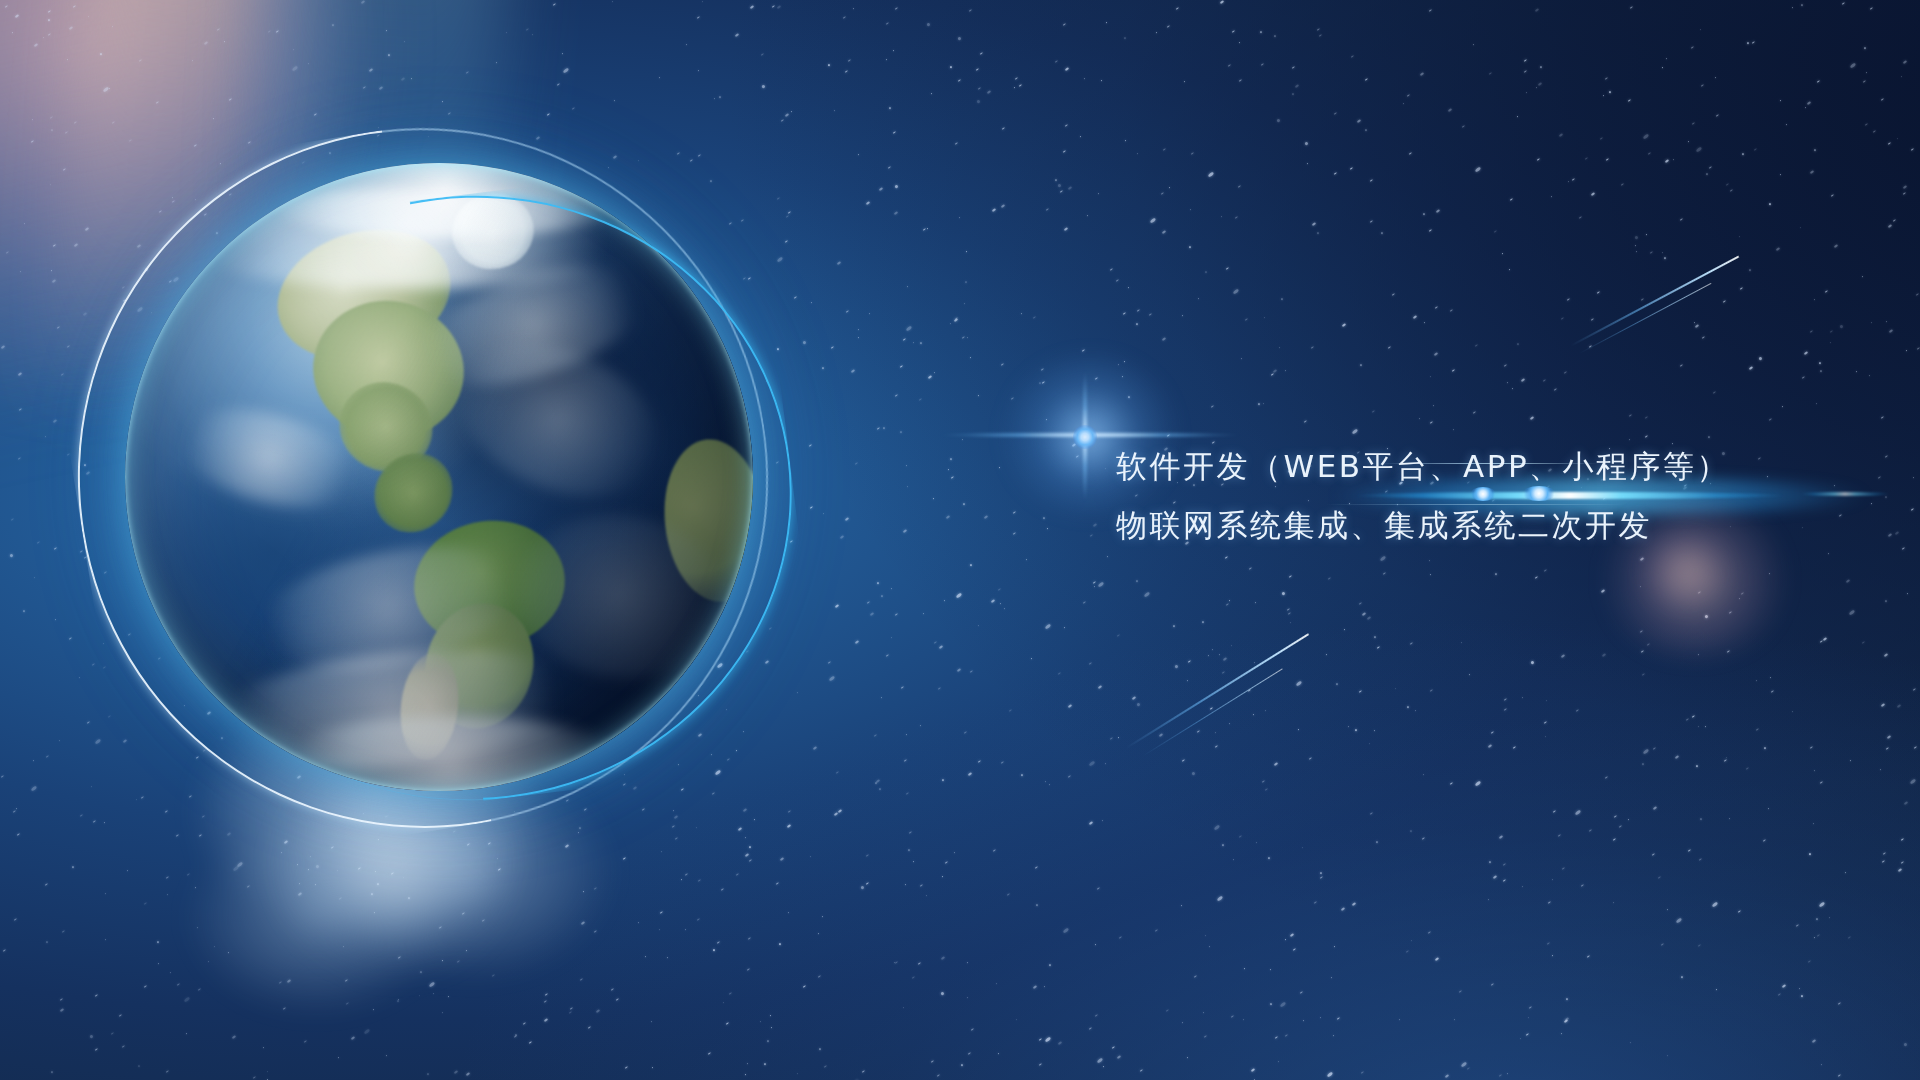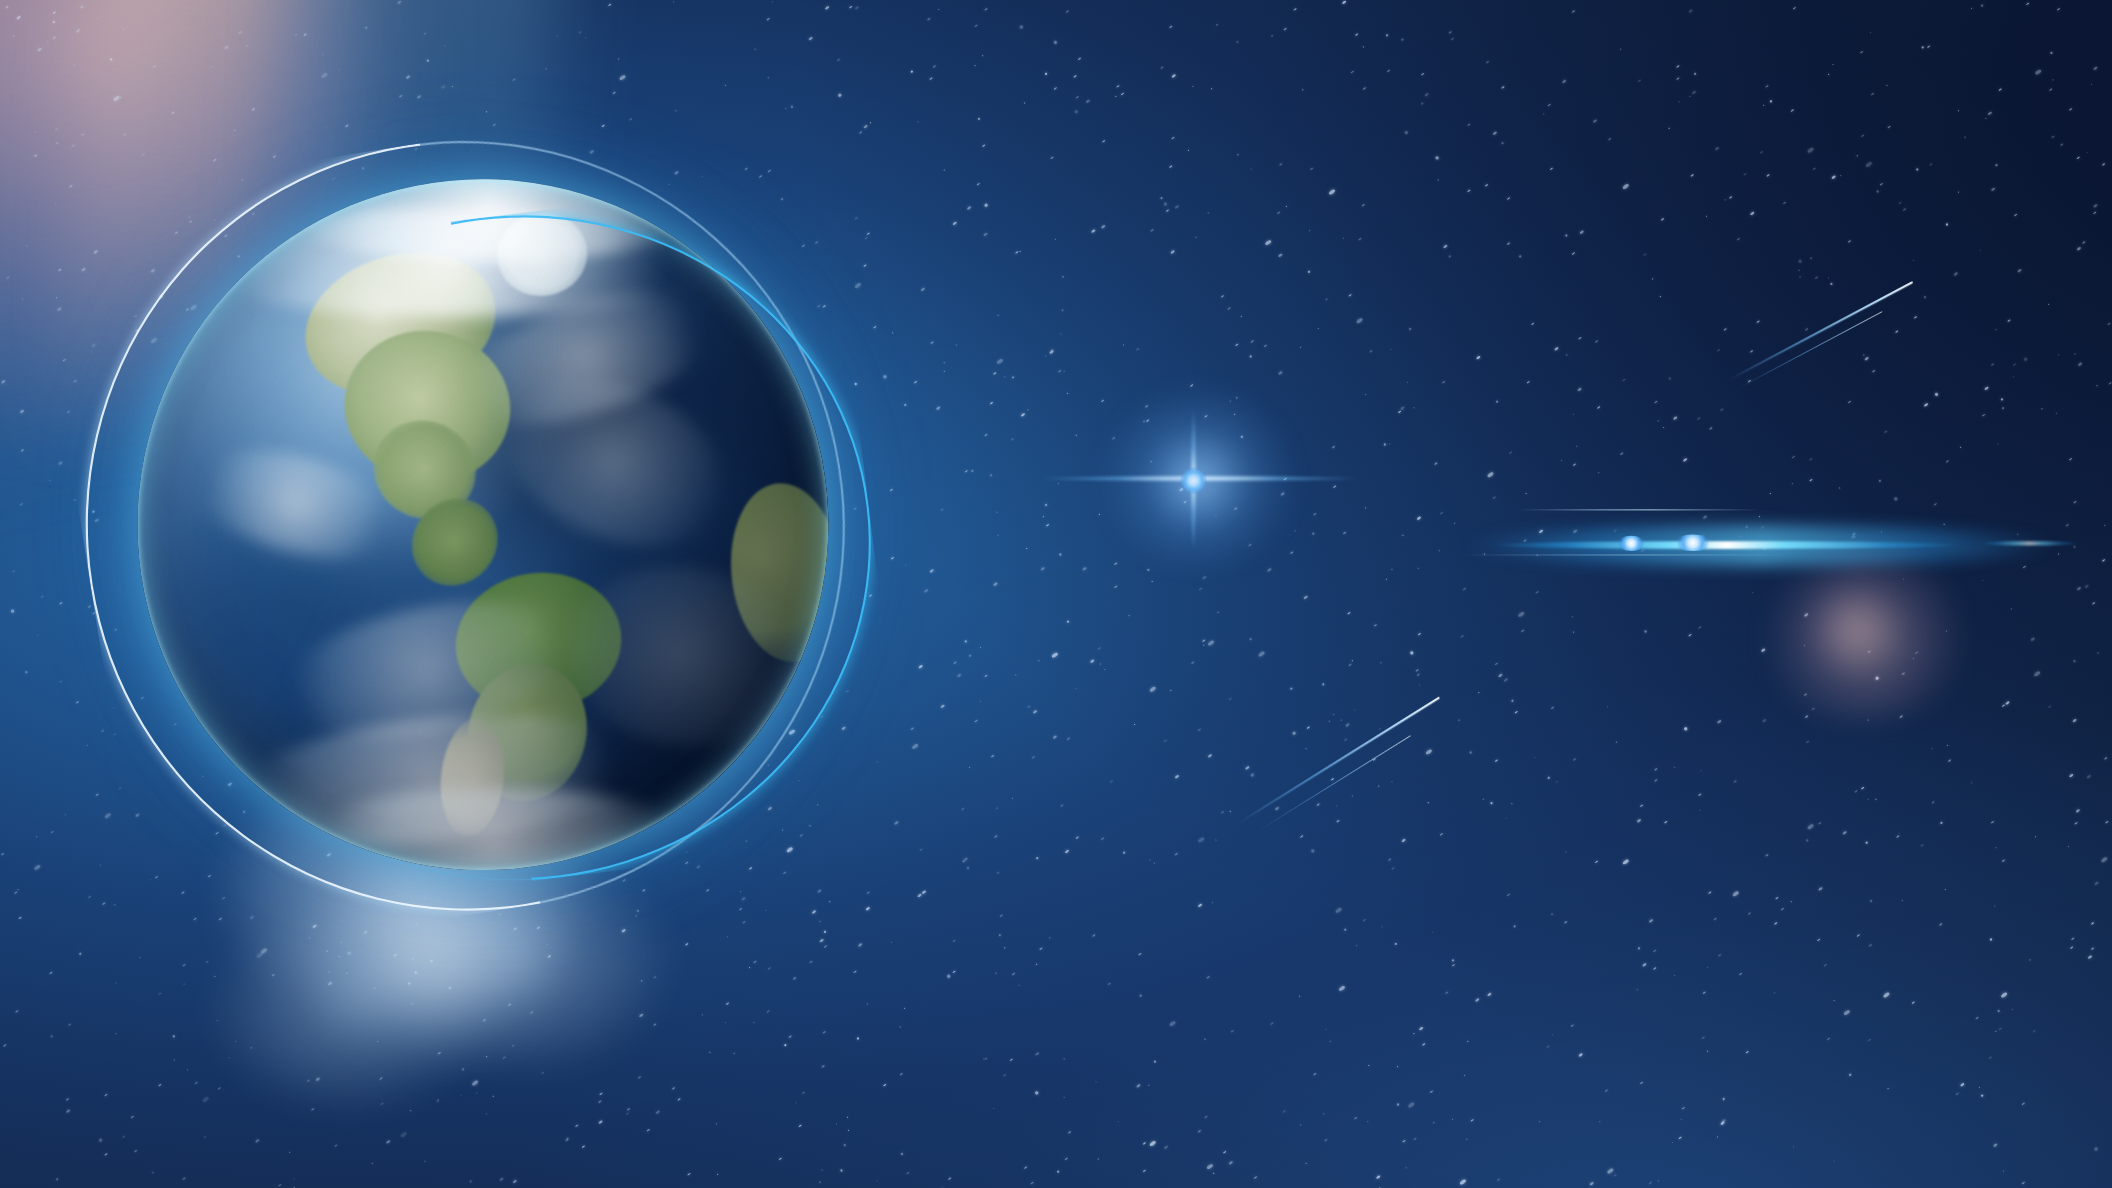--- a/index.html
+++ b/index.html
@@ -1544,15 +1544,17 @@
 
   <div class="warm-glow" style="left:1600px;top:505px;width:190px;height:150px;"></div>
   <div class="warm-glow" style="left:1640px;top:530px;width:90px;height:80px;opacity:.8;"></div>
 
   <div class="meteor" style="left:1560px;top:300px;width:190px;transform:rotate(-28deg);"></div>
   <div class="meteor thin" style="left:1570px;top:318px;width:150px;transform:rotate(-28deg);"></div>
   <div class="meteor" style="left:1110px;top:690px;width:215px;transform:rotate(-32deg);"></div>
   <div class="meteor thin" style="left:1130px;top:712px;width:165px;transform:rotate(-32deg);"></div>
 
   <div class="text-block">
+    <p class="sub sub1">软件开发（WEB平台、APP、小程序等）</p>
+    <p class="sub sub2">物联网系统集成、集成系统二次开发</p>
   </div>
 
 </div>
 
 </body></html>

